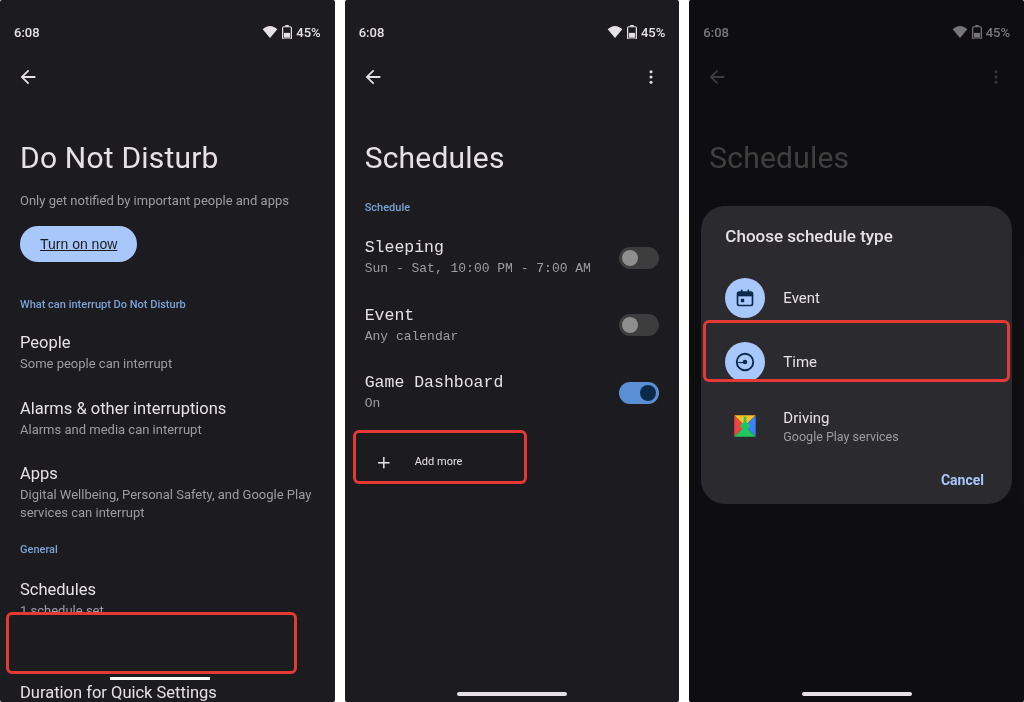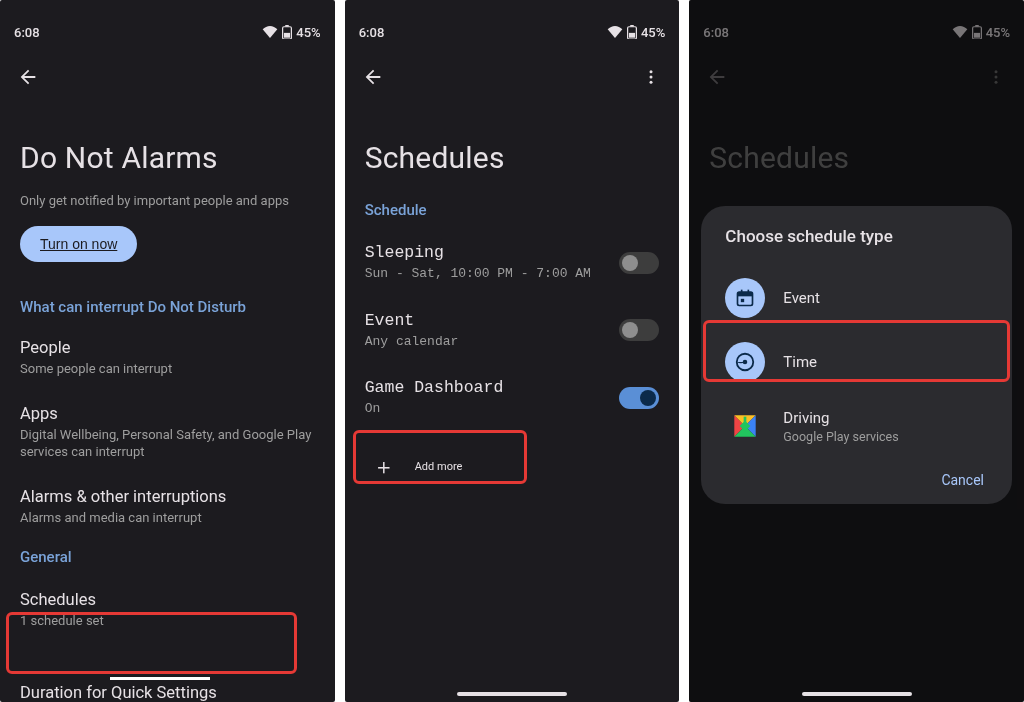--- a/index.html
+++ b/index.html
@@ -62,21 +62,21 @@
     border: none;
     border-radius: 22px;
     padding: 10px 20px;
     font-size: 14px;
     font-weight: 500;
     margin: 0 0 28px 20px;
     cursor: pointer;
     text-decoration: underline;
   }
   .section-label {
-    font-size: 15px;
+    font-size: 11px;
     color: #7aa3d8;
     padding: 8px 20px 10px 20px;
     font-weight: 500;
   }
   .list-item {
     padding: 12px 20px 14px 20px;
     position: relative;
   }
   .li-title { font-size: 16.5px; color: #e6e1e5; }
   .li-sub { font-size: 13px; color: #9e9e9e; margin-top: 3px; line-height: 1.35; }
@@ -155,21 +155,21 @@
   .dlg-icon {
     width: 40px; height: 40px; border-radius: 50%;
     display: flex; align-items: center; justify-content: center;
     flex-shrink: 0;
   }
   .dlg-icon.blue { background: #a8c7fa; }
   .dlg-text-title { font-size: 15px; }
   .dlg-text-sub { font-size: 12.5px; color: #9e9e9e; margin-top: 2px; }
   .dlg-cancel {
     text-align: right;
-    color: #a8c7fa; font-size: 14px; font-weight: 400;
+    color: #a8c7fa; font-size: 14px; font-weight: 700;
     padding: 14px 10px 2px 0; cursor: pointer;
   }
   
   .play-icon { width: 32px; height: 32px; position: relative; }
 </style>
 </head>
 <body>
 
 <div class="phone">
   <div class="statusbar">
@@ -188,37 +188,37 @@
   </div>
 
   <div class="appbar">
     <div class="back-btn">
       <svg width="22" height="22" viewBox="0 0 24 24">
           <path d="M20 11H7.8l5.6-5.6L12 4l-8 8 8 8 1.4-1.4L7.8 13H20z" fill="#e6e1e5"></path>
         </svg>
     </div>
   </div>
 
-  <div class="page-title">Do Not Alarms</div>
+  <div class="page-title">Do Not Disturb</div>
   <div class="subtitle">Only get notified by important people and apps</div>
   <button class="pill-btn">Turn on now</button>
 
   <div class="section-label">What can interrupt Do Not Disturb</div>
 
   <div class="list-item">
     <div class="li-title">People</div>
     <div class="li-sub">Some people can interrupt</div>
   </div>
   <div class="list-item">
+    <div class="li-title">Alarms &amp; other interruptions</div>
+    <div class="li-sub">Alarms and media can interrupt</div>
+  </div>
+  <div class="list-item">
     <div class="li-title">Apps</div>
     <div class="li-sub">Digital Wellbeing, Personal Safety, and Google Play services can interrupt</div>
-  </div>
-  <div class="list-item">
-    <div class="li-title">Alarms &amp; other interruptions</div>
-    <div class="li-sub">Alarms and media can interrupt</div>
   </div>
 
   <div class="section-label">General</div>
 
   <div class="list-item" style="padding-top:14px;padding-bottom:16px;">
     <div class="li-title">Schedules</div>
     <div class="li-sub">1 schedule set</div>
   </div>
   <div class="highlight-red" style="left:6px; right:38px; top:612px; height:62px;"></div>
 

